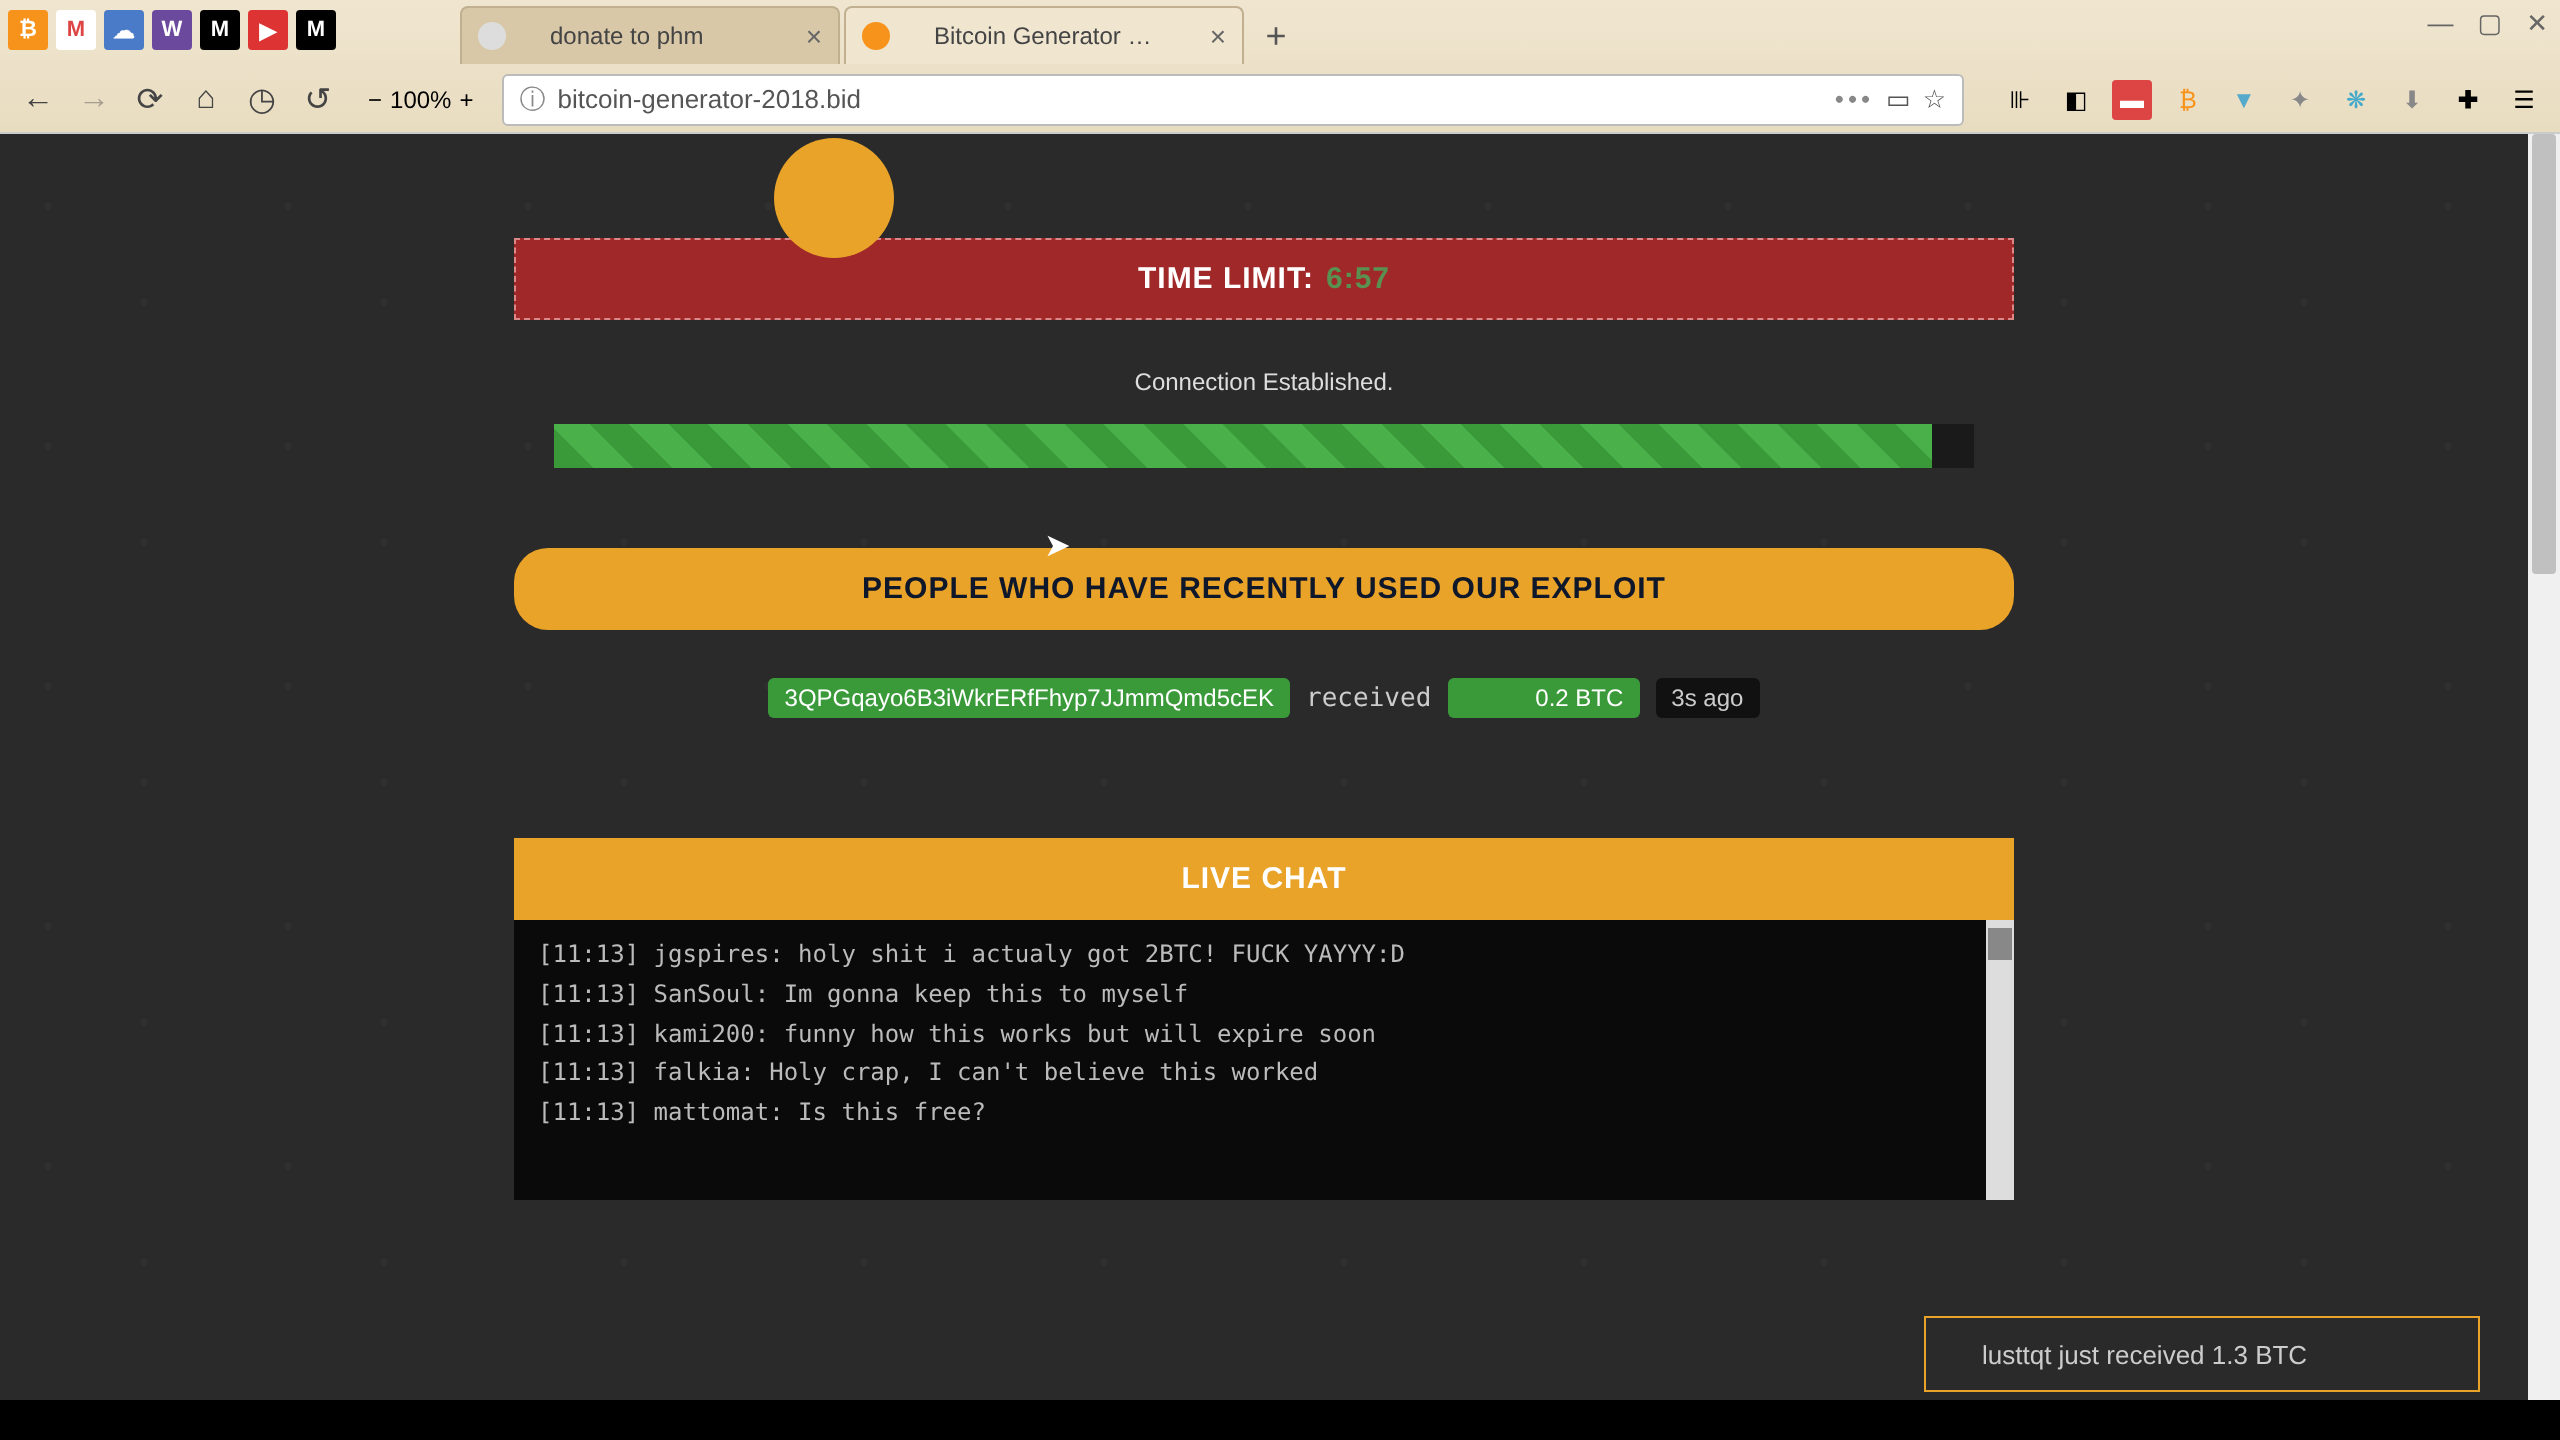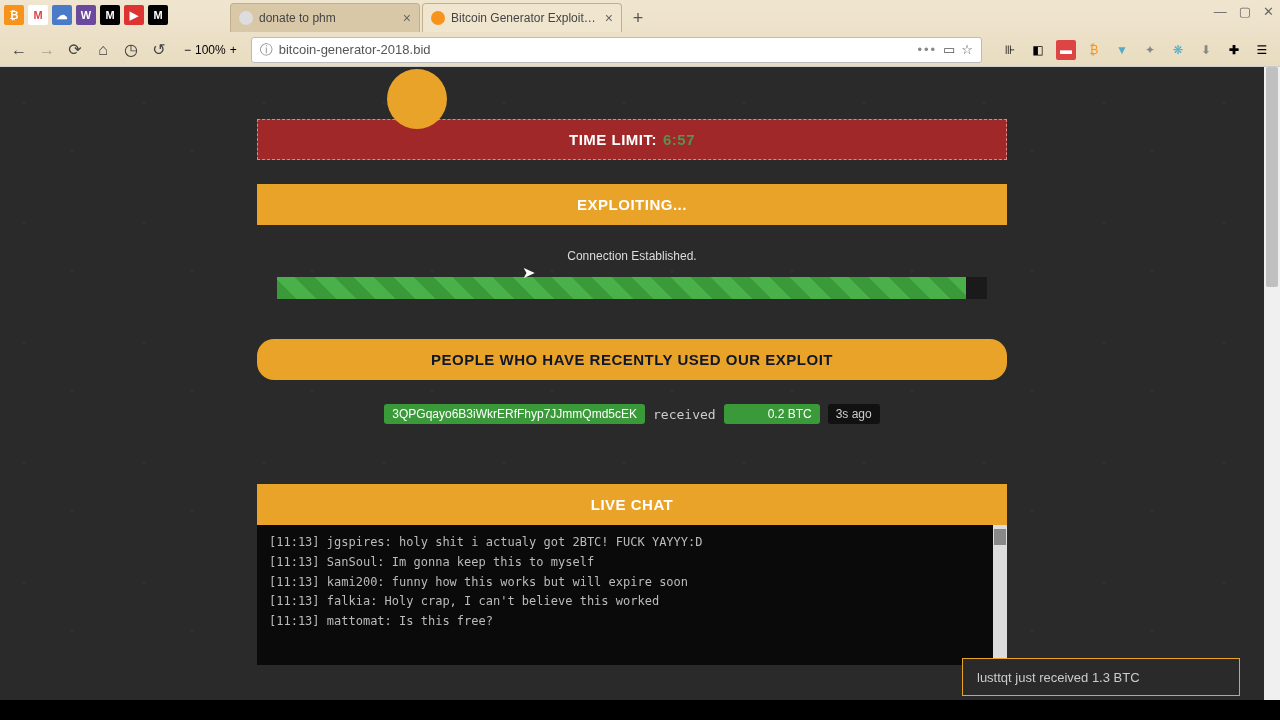--- a/index.html
+++ b/index.html
@@ -3,21 +3,21 @@
 <meta charset="utf-8">
 <style>
 * { margin: 0; padding: 0; box-sizing: border-box; }
 body { font-family: Arial, sans-serif; background: #e8dcc0; overflow: hidden; width: 1280px; height: 720px; }
 
 
 .browser-chrome { background: linear-gradient(#f0e6d0, #e8dcc0); height: 67px; position: relative; border-bottom: 1px solid #ccc; }
 .bookmark-bar { height: 30px; display: flex; align-items: center; padding: 0 4px; gap: 4px; }
 .bm-icon { width: 20px; height: 20px; display: flex; align-items: center; justify-content: center; font-size: 11px; font-weight: bold; border-radius: 2px; }
 .tabs-row { position: absolute; top: 0; left: 230px; height: 32px; display: flex; align-items: flex-end; }
-.tab { height: 28px; background: #d8c8a8; border-radius: 4px 4px 0 0; padding: 14px 8px; display: flex; align-items: center; gap: 6px; font-size: 12px; color: #444; min-width: 190px; max-width: 200px; border: 1px solid #c0b090; border-bottom: none; margin-right: 2px; }
+.tab { height: 28px; background: #d8c8a8; border-radius: 4px 4px 0 0; padding: 14px 8px; display: flex; align-items: center; gap: 22px; font-size: 12px; color: #444; min-width: 190px; max-width: 200px; border: 1px solid #c0b090; border-bottom: none; margin-right: 2px; }
 .tab.active { background: #f0e6d0; }
 .tab-favicon { width: 14px; height: 14px; border-radius: 50%; flex-shrink: 0; }
 .tab-title { flex: 1; overflow: hidden; white-space: nowrap; text-overflow: ellipsis; }
 .tab-close { font-size: 14px; color: #666; cursor: pointer; }
 .new-tab { width: 28px; height: 28px; display: flex; align-items: center; justify-content: center; font-size: 18px; color: #555; }
 
 .nav-bar { position: absolute; top: 32px; left: 0; right: 0; height: 35px; display: flex; align-items: center; padding: 0 8px; gap: 6px; }
 .nav-btn { width: 22px; height: 22px; display: flex; align-items: center; justify-content: center; color: #444; font-size: 16px; cursor: pointer; }
 .zoom-group { display: flex; align-items: center; gap: 4px; margin: 0 8px; font-size: 12px; }
 .url-bar { flex: 1; height: 26px; background: #fff; border: 1px solid #bbb; border-radius: 3px; display: flex; align-items: center; padding: 0 8px; gap: 6px; font-size: 13px; color: #555; }
@@ -53,21 +53,21 @@
 .recent-line { text-align: center; color: #ccc; font-family: monospace; font-size: 13px; margin-top: 14px; display: flex; justify-content: center; align-items: center; gap: 8px; }
 .pill { padding: 3px 8px; border-radius: 3px; font-family: Liberation Sans, sans-serif; font-size: 12px; }
 .pill-addr { background: #3a9a3a; color: #fff; }
 .pill-amt { background: #3a9a3a; color: #fff; padding-left: 44px; }
 .pill-time { background: #111; color: #ccc; }
 
 .chat-box { background: #0a0a0a; color: #bbb; font-family: monospace; font-size: 12px; padding: 8px 12px; line-height: 1.65; height: 140px; overflow: hidden; position: relative; }
 .chat-scroll { position: absolute; right: 0; top: 0; bottom: 0; width: 14px; background: #ddd; }
 .chat-scroll-thumb { position: absolute; left: 1px; right: 1px; top: 4px; height: 16px; background: #888; }
 
-.toast { position: absolute; bottom: 4px; right: 24px; width: 278px; height: 38px; background: #2a2a2a; border: 1px solid #e9a329; color: #ccc; font-size: 13px; display: flex; align-items: center; padding: 0 14px; }
+.toast { position: absolute; bottom: 4px; right: 24px; width: 278px; height: 38px; background: #2a2a2a; border: 1px solid #e9a329; color: #ccc; font-size: 13px; display: flex; align-items: center; padding: 0 28px; }
 
 .cursor { position: absolute; top: 196px; left: 522px; font-size: 16px; color: #fff; z-index: 100; pointer-events: none; }
 
 .globe { position: absolute; top: -10px; right: 30px; width: 90px; height: 70px; border-radius: 50%; background: radial-gradient(circle, #d4c090 40%, transparent 70%); opacity: 0.4; z-index: -1; }
 
 .bottom-bar { position: absolute; bottom: 0; left: 0; right: 0; height: 20px; background: #000; }
 </style>
 </head>
 <body>
 
@@ -141,21 +141,20 @@
   <div class="page-bg">
     <div class="bg-pattern"></div>
     <div class="content">
       <div class="logo-circle"></div>
 
       <div class="banner time-limit">
         <span>TIME LIMIT:</span>
         <span class="time-val">6:57</span>
       </div>
 
-      <div class="banner exploiting">EXPLOITING...</div>
 
       <div class="status-text">Connection Established.</div>
 
       <div class="progress-wrap">
         <div class="progress-fill"></div>
       </div>
 
       <div class="banner people-banner">PEOPLE WHO HAVE RECENTLY USED OUR EXPLOIT</div>
 
       <div class="recent-line">

